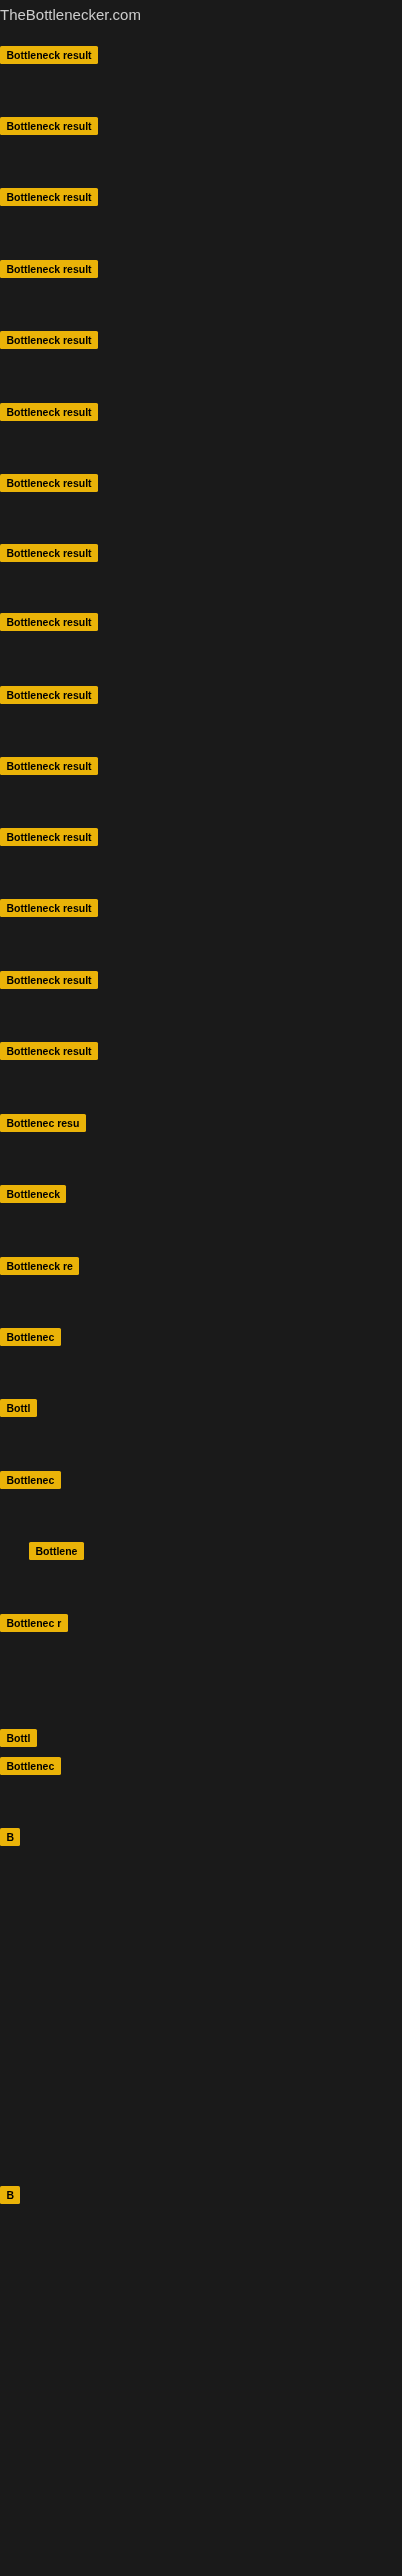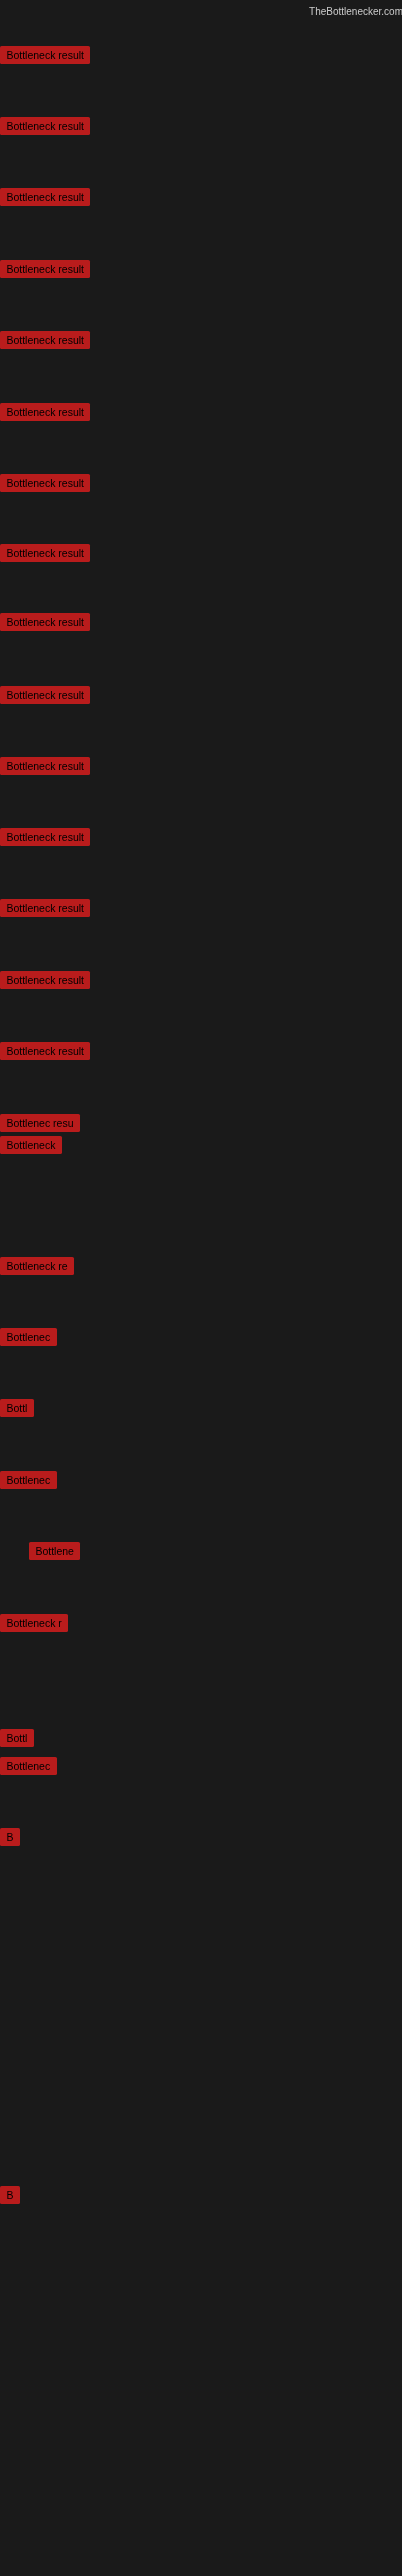--- a/index.html
+++ b/index.html
@@ -8,35 +8,35 @@
       box-sizing: border-box;
     }
     body {
       width: 403px;
       min-height: 2576px;
       background-color: #1a1a1a;
       font-family: Arial, sans-serif;
       position: relative;
     }
     .site-title {
-      text-align: right;
+      text-align: left;
       color: #cccccc;
-      font-size: 10px;
+      font-size: 15px;
       padding: 6.4px 0;
       background-color: #1a1a1a;
     }
     .bottleneck-item {
       position: absolute;
       left: 0;
     }
     .bottleneck-badge {
-      background-color: #b91c1c;
+      background-color: #eab308;
       color: #000000;
       font-size: 10.5px;
-      font-weight: normal;
+      font-weight: bold;
       padding: 3.2px 6.4px;
       display: inline-block;
       border-radius: 1.6px;
     }
   </style>
 </head>
 <body>
 
 <div class="site-title">TheBottlenecker.com</div>
 
@@ -50,25 +50,25 @@
     <div class="bottleneck-item" style="top: 474px;"><span class="bottleneck-badge">Bottleneck result</span></div>
     <div class="bottleneck-item" style="top: 544px;"><span class="bottleneck-badge">Bottleneck result</span></div>
     <div class="bottleneck-item" style="top: 613px;"><span class="bottleneck-badge">Bottleneck result</span></div>
     <div class="bottleneck-item" style="top: 686px;"><span class="bottleneck-badge">Bottleneck result</span></div>
     <div class="bottleneck-item" style="top: 757px;"><span class="bottleneck-badge">Bottleneck result</span></div>
     <div class="bottleneck-item" style="top: 828px;"><span class="bottleneck-badge">Bottleneck result</span></div>
     <div class="bottleneck-item" style="top: 899px;"><span class="bottleneck-badge">Bottleneck result</span></div>
     <div class="bottleneck-item" style="top: 971px;"><span class="bottleneck-badge">Bottleneck result</span></div>
     <div class="bottleneck-item" style="top: 1042px;"><span class="bottleneck-badge">Bottleneck result</span></div>
     <div class="bottleneck-item" style="top: 1114px;"><span class="bottleneck-badge">Bottlenec resu</span></div>
-    <div class="bottleneck-item" style="top: 1136px;"><span class="bottleneck-badge">Bottleneck</span></div>
+    <div class="bottleneck-item" style="top: 1185px;"><span class="bottleneck-badge">Bottleneck</span></div>
     <div class="bottleneck-item" style="top: 1257px;"><span class="bottleneck-badge">Bottleneck re</span></div>
     <div class="bottleneck-item" style="top: 1328px;"><span class="bottleneck-badge">Bottlenec</span></div>
     <div class="bottleneck-item" style="top: 1399px;"><span class="bottleneck-badge">Bottl</span></div>
     <div class="bottleneck-item" style="top: 1471px;"><span class="bottleneck-badge">Bottlenec</span></div>
     <div class="bottleneck-item" style="top: 1542px; padding-left: 29px;"><span class="bottleneck-badge">Bottlene</span></div>
-    <div class="bottleneck-item" style="top: 1614px;"><span class="bottleneck-badge">Bottleneck r</span></div>
+    <div class="bottleneck-item" style="top: 1614px;"><span class="bottleneck-badge">Bottlenec r</span></div>
     <div class="bottleneck-item" style="top: 1685px; margin-top: 44px;"><span class="bottleneck-badge">Bottl</span></div>
     <div class="bottleneck-item" style="top: 1757px;"><span class="bottleneck-badge">Bottlenec</span></div>
     <div class="bottleneck-item" style="top: 1828px;"><span class="bottleneck-badge">B</span></div>
     <div class="bottleneck-item" style="top: 2186px;"><span class="bottleneck-badge">B</span></div>
   </div>
 
 
 </body></html>

